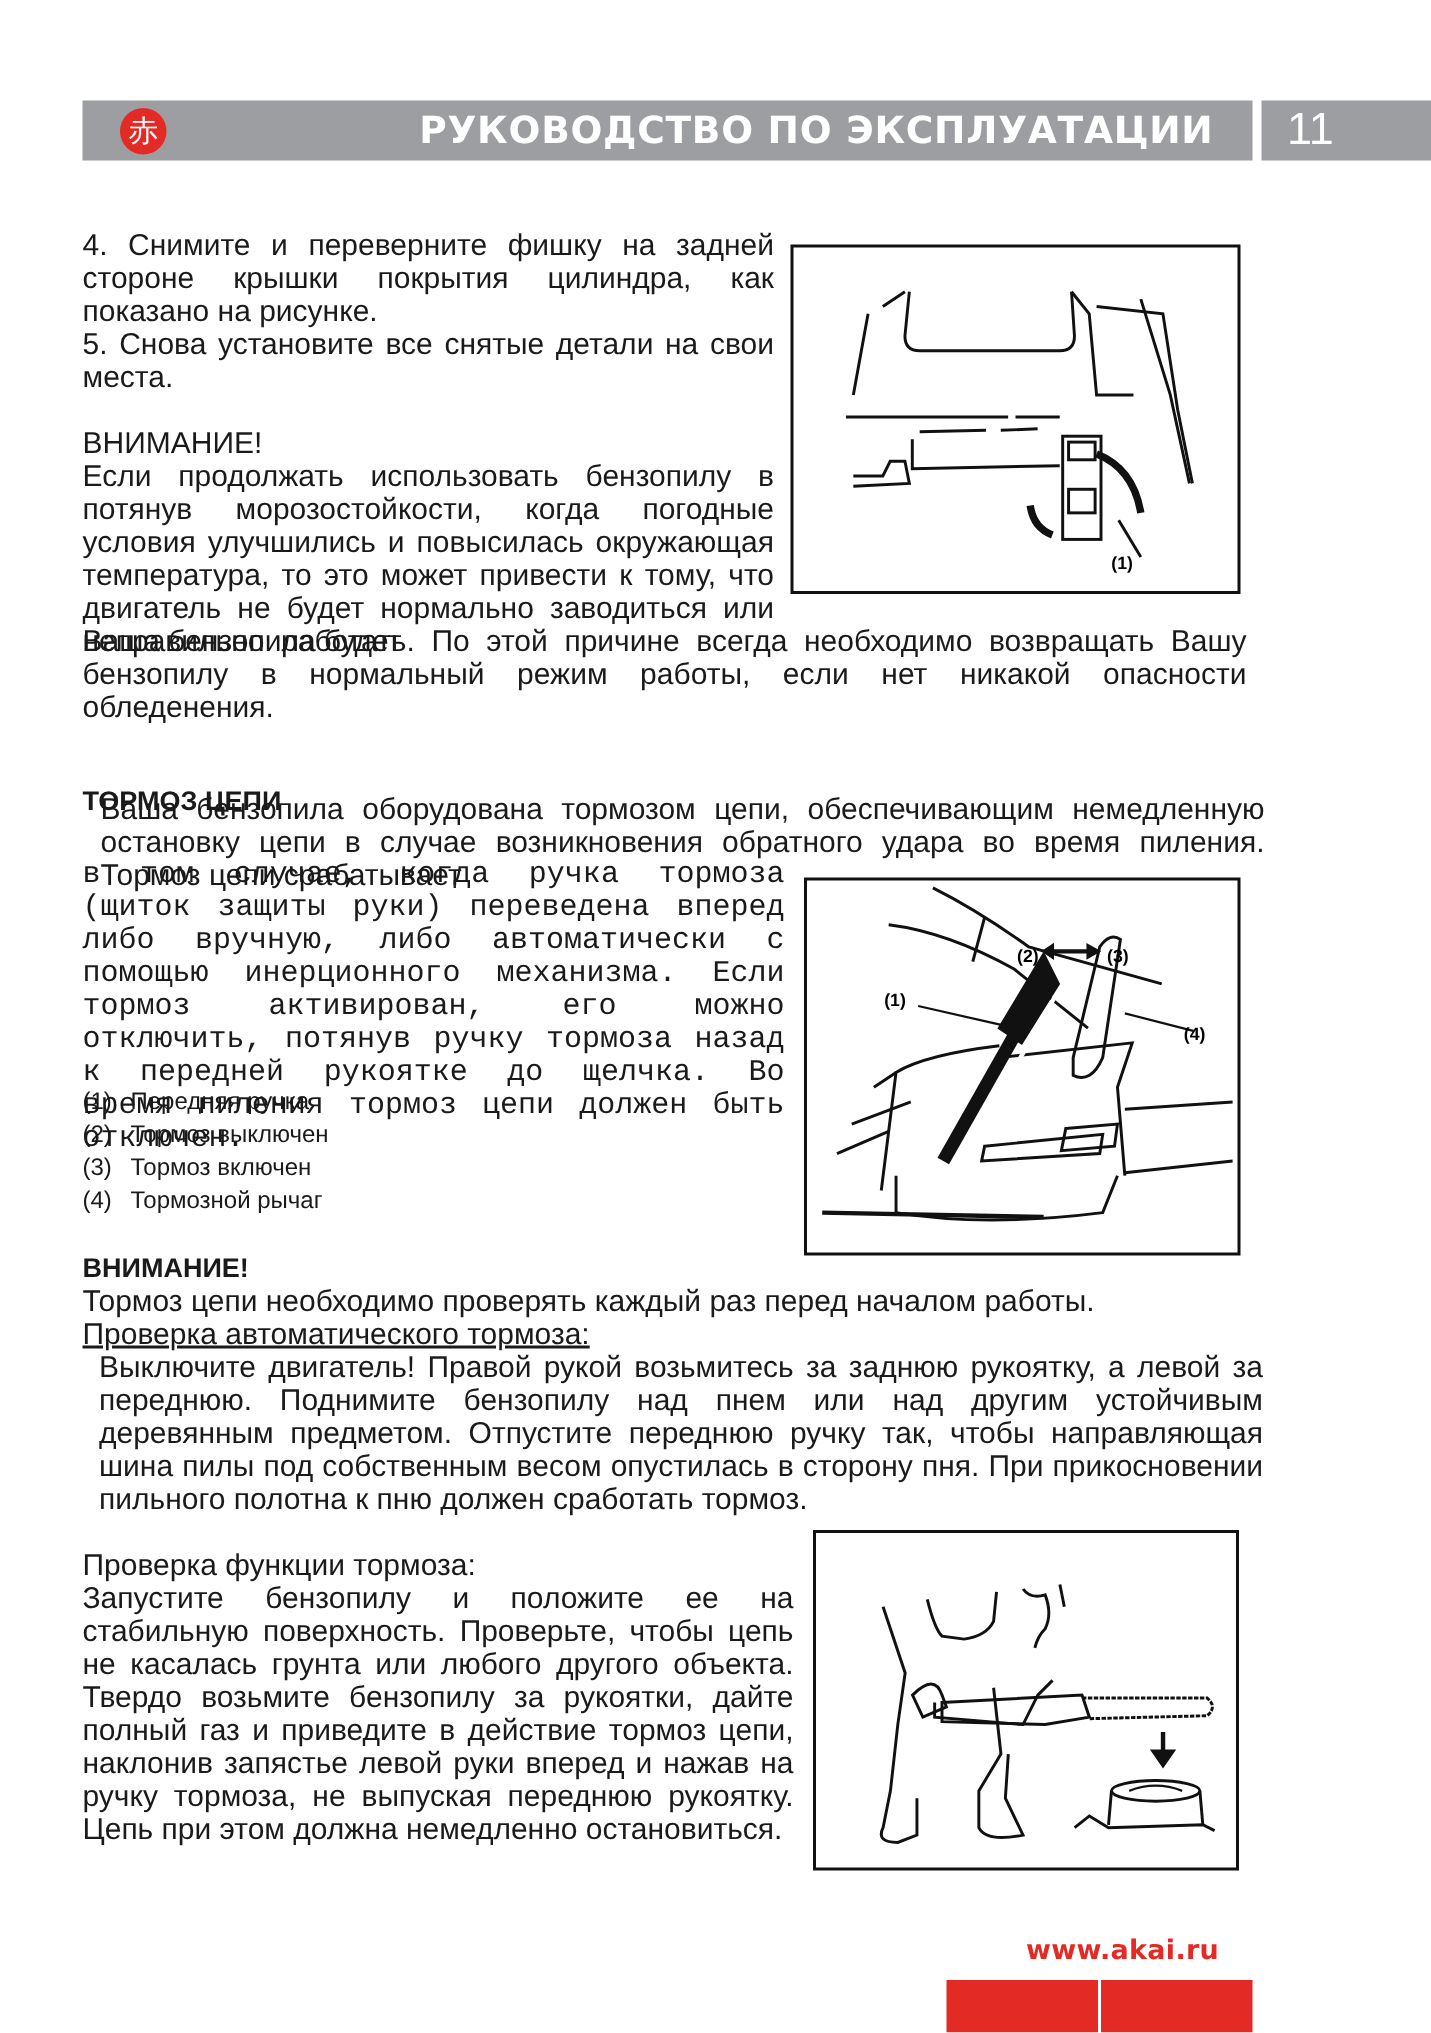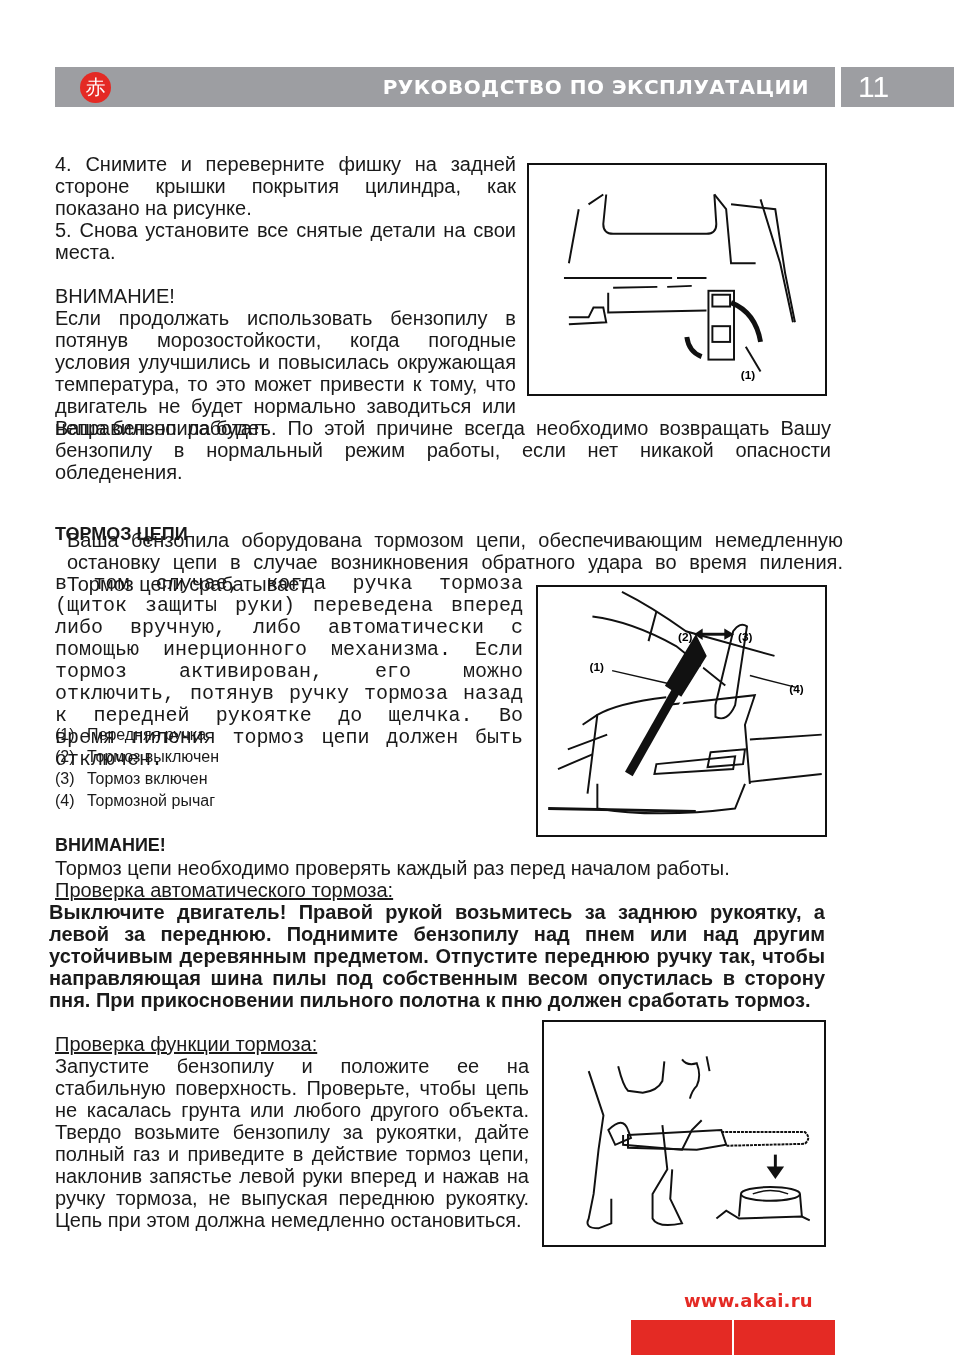--- a/index.html
+++ b/index.html
@@ -4,21 +4,21 @@
 <style>
   html, body { margin: 0; padding: 0; background: #ffffff; }
   body { width: 954px; height: 1355px; position: relative; overflow: hidden;
          font-family: "Liberation Sans", sans-serif; color: #1a1a1a; }
   .header-bar { position: absolute; left: 55px; top: 67px; width: 780px; height: 40px; background: #9d9ea2; }
   .header-page { position: absolute; left: 841px; top: 67px; width: 113px; height: 40px; background: #9d9ea2; }
   .logo { position: absolute; left: 80px; top: 72px; width: 31px; height: 31px; border-radius: 50%;
           background: #e42a24; color: #fff; font-size: 20px; line-height: 31px; text-align: center;
           font-family: "DejaVu Sans", sans-serif; }
   .header-title { position: absolute; right: 145px; top: 72px; color: #fff; font-weight: bold;
-                  font-size: 20px; letter-spacing: 0.5px; font-family: "DejaVu Sans", sans-serif; line-height: 30px; }
+                  font-size: 25px; letter-spacing: 0.5px; font-family: "DejaVu Sans", sans-serif; line-height: 30px; }
   .page-num { position: absolute; left: 858px; top: 70px; color: #fff; font-size: 30px; line-height: 34px;
               font-family: "Liberation Sans", sans-serif; }
   .txt { position: absolute; font-size: 20px; line-height: 22px; text-align: justify; }
   .txt p { margin: 0; }
   .h2 { position: absolute; font-weight: bold; font-size: 18px; line-height: 22px; }
   .fig { position: absolute; border: 2px solid #111; background: #fff; box-sizing: border-box; }
   .fig svg { width: 100%; height: 100%; display: block; }
   .list { position: absolute; left: 55px; top: 724px; font-size: 16px; line-height: 22px; }
   .list div span.n { display: inline-block; width: 32px; }
   .url { position: absolute; left: 666px; top: 1290px; color: #e42a24; font-weight: bold; font-size: 18px;
@@ -120,24 +120,24 @@
   <div><span class="n">(4)</span><span>Тормозной рычаг</span></div>
 </div>
 
 <div class="h2" style="left:55px; top:834px;">ВНИМАНИЕ!</div>
 <div class="txt" style="left:55px; top:857px; width:776px;">
   <p>Тормоз цепи необходимо проверять каждый раз перед началом работы.</p>
 </div>
 <div class="txt" style="left:55px; top:879px; width:776px;text-decoration:underline;">
   <p>Проверка автоматического тормоза:</p>
 </div>
-<div class="txt" style="left:49px; top:901px; width:776px;font-weight:bold;">
+<div class="txt" style="left:66px; top:901px; width:776px;">
   <p>Выключите двигатель! Правой рукой возьмитесь за заднюю рукоятку, а левой за переднюю. Поднимите бензопилу над пнем или над другим устойчивым деревянным предметом. Отпустите переднюю ручку так, чтобы направляющая шина пилы под собственным весом опустилась в сторону пня. При прикосновении пильного полотна к пню должен сработать тормоз.</p>
 </div>
-<div class="txt" style="left:55px; top:1033px; width:474px;text-decoration:underline;">
+<div class="txt" style="left:55px; top:1033px; width:474px;">
   <p>Проверка функции тормоза:</p>
 </div>
 <div class="txt" style="left:55px; top:1055px; width:474px;">
   <p>Запустите бензопилу и положите ее на стабильную поверхность. Проверьте, чтобы цепь не касалась грунта или любого другого объекта. Твердо возьмите бензопилу за рукоятки, дайте полный газ и приведите в действие тормоз цепи, наклонив запястье левой руки вперед и нажав на ручку тормоза, не выпуская переднюю рукоятку. Цепь при этом должна немедленно остановиться.</p>
 </div>
 
 <div class="fig" style="left:542px; top:1020px; width:284px; height:227px;">
   <svg viewBox="0 0 284 227">
     <g fill="none" stroke="#111" stroke-width="2">
       <path d="M45 50 L60 95 L55 130 L50 175 L45 200 Q40 210 55 210 L68 205 L68 180"></path>

